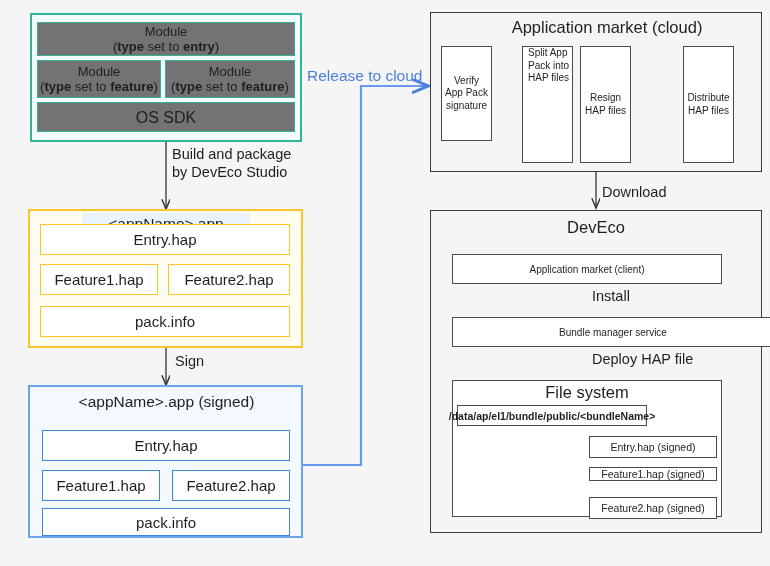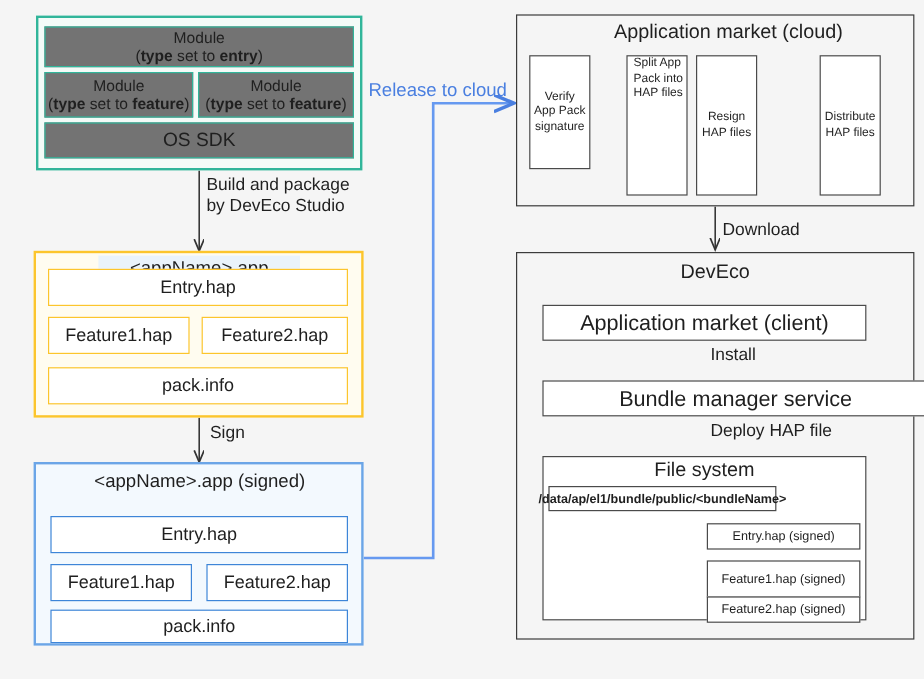--- a/index.html
+++ b/index.html
@@ -100,21 +100,21 @@
     border: 1.4px solid #4a4a4a;
     background: #ffffff;
     display: flex;
     align-items: center;
     justify-content: center;
     text-align: center;
     color: #1f1f1f;
   }
   .box-gray.small { font-size: 10px; line-height: 12.5px; }
   .box-gray.leftal { justify-content: flex-start; text-align: left; padding-left: 5px; }
-  .box-gray.med { font-size: 18px; }
+  .box-gray.med { font-size: 10px; }
   .box-gray.tiny { font-size: 10.5px; }
   .panel-title {
     position: absolute;
     font-size: 16.5px;
     color: #1f1f1f;
     text-align: center;
     white-space: pre;
   }
 
   
@@ -288,21 +288,21 @@
   <div class="panel-title" style="left:452px; top:383px; width:270px;">File system</div>
 
   <div class="abs box-gray tiny" style="left:457px; top:405px; width:190px; height:21px;font-weight:bold;">
     <span>/data/ap/el1/bundle/public/&lt;bundleName&gt;</span>
   </div>
 
   <div class="abs box-gray tiny" style="left:589px; top:436px; width:128px; height:22px;">
     <span>Entry.hap (signed)</span>
   </div>
 
-  <div class="abs box-gray tiny" style="left:589px; top:467px; width:128px; height:31px;">
+  <div class="abs box-gray tiny" style="left:589px; top:467px; width:128px; height:14px;">
     <span>Feature1.hap (signed)</span>
   </div>
 
   <div class="abs box-gray tiny" style="left:589px; top:497px; width:128px; height:22px;">
     <span>Feature2.hap (signed)</span>
   </div>
 
 </div>
 
 </body></html>

